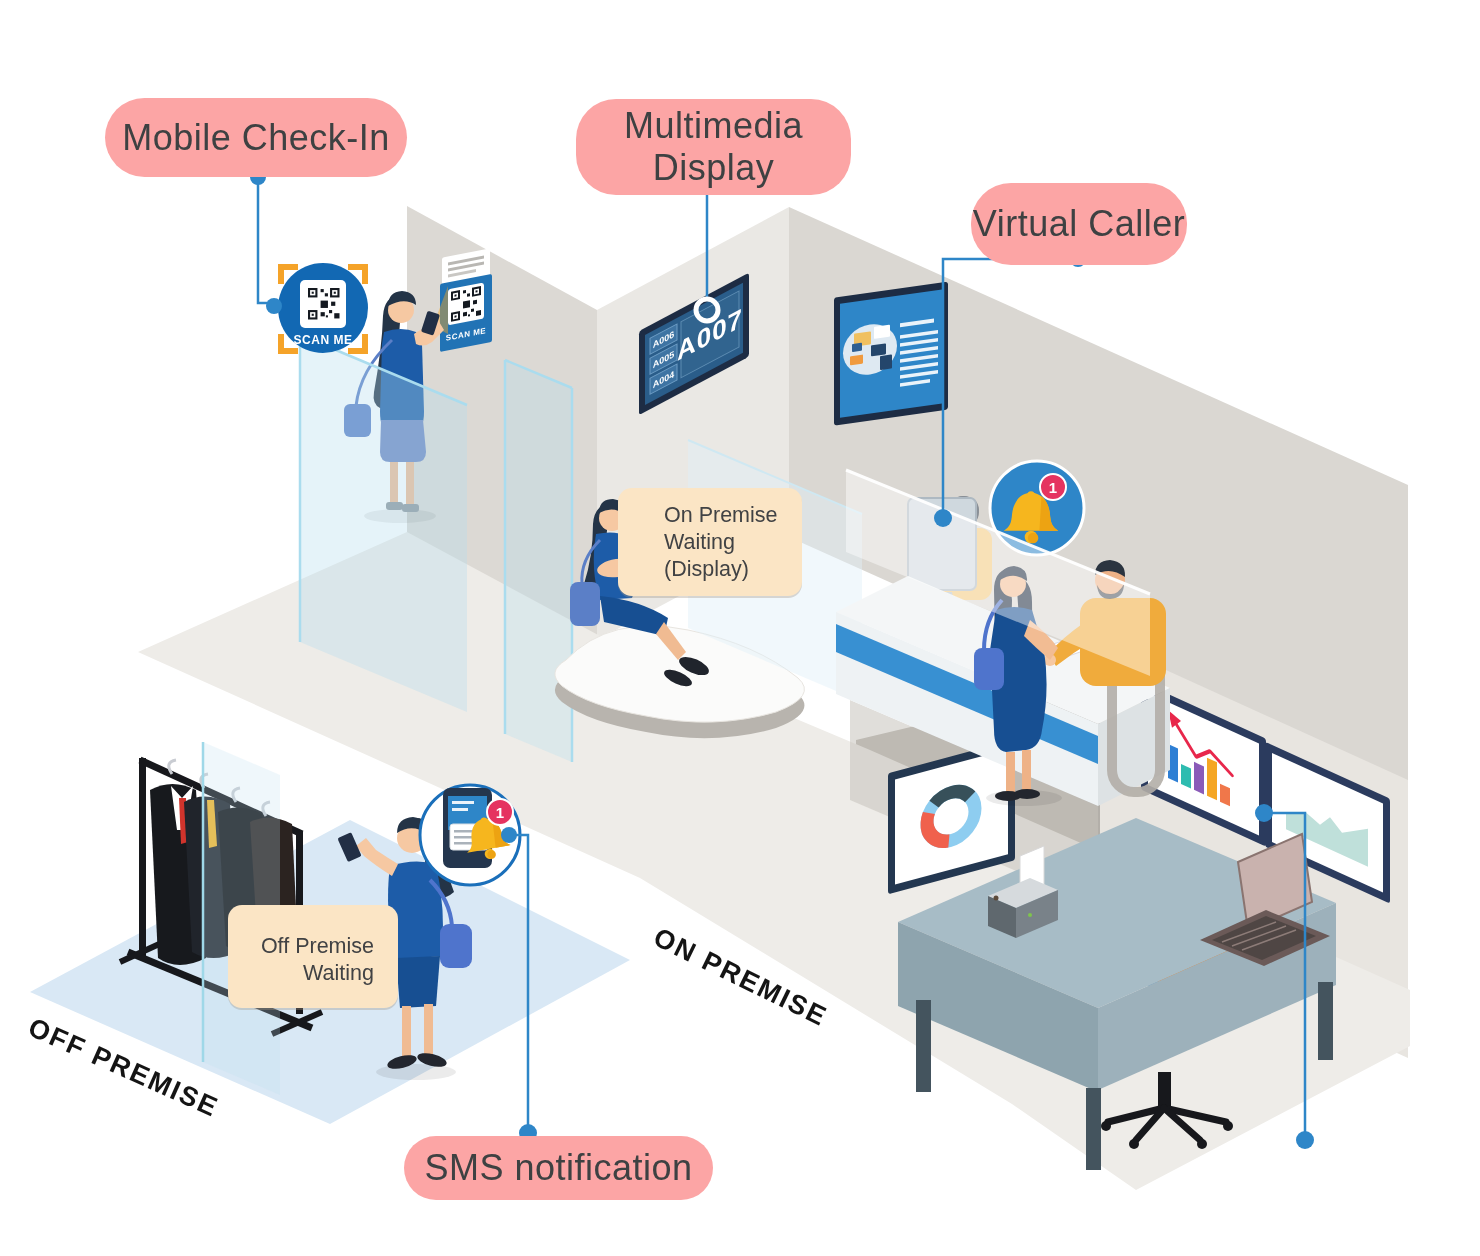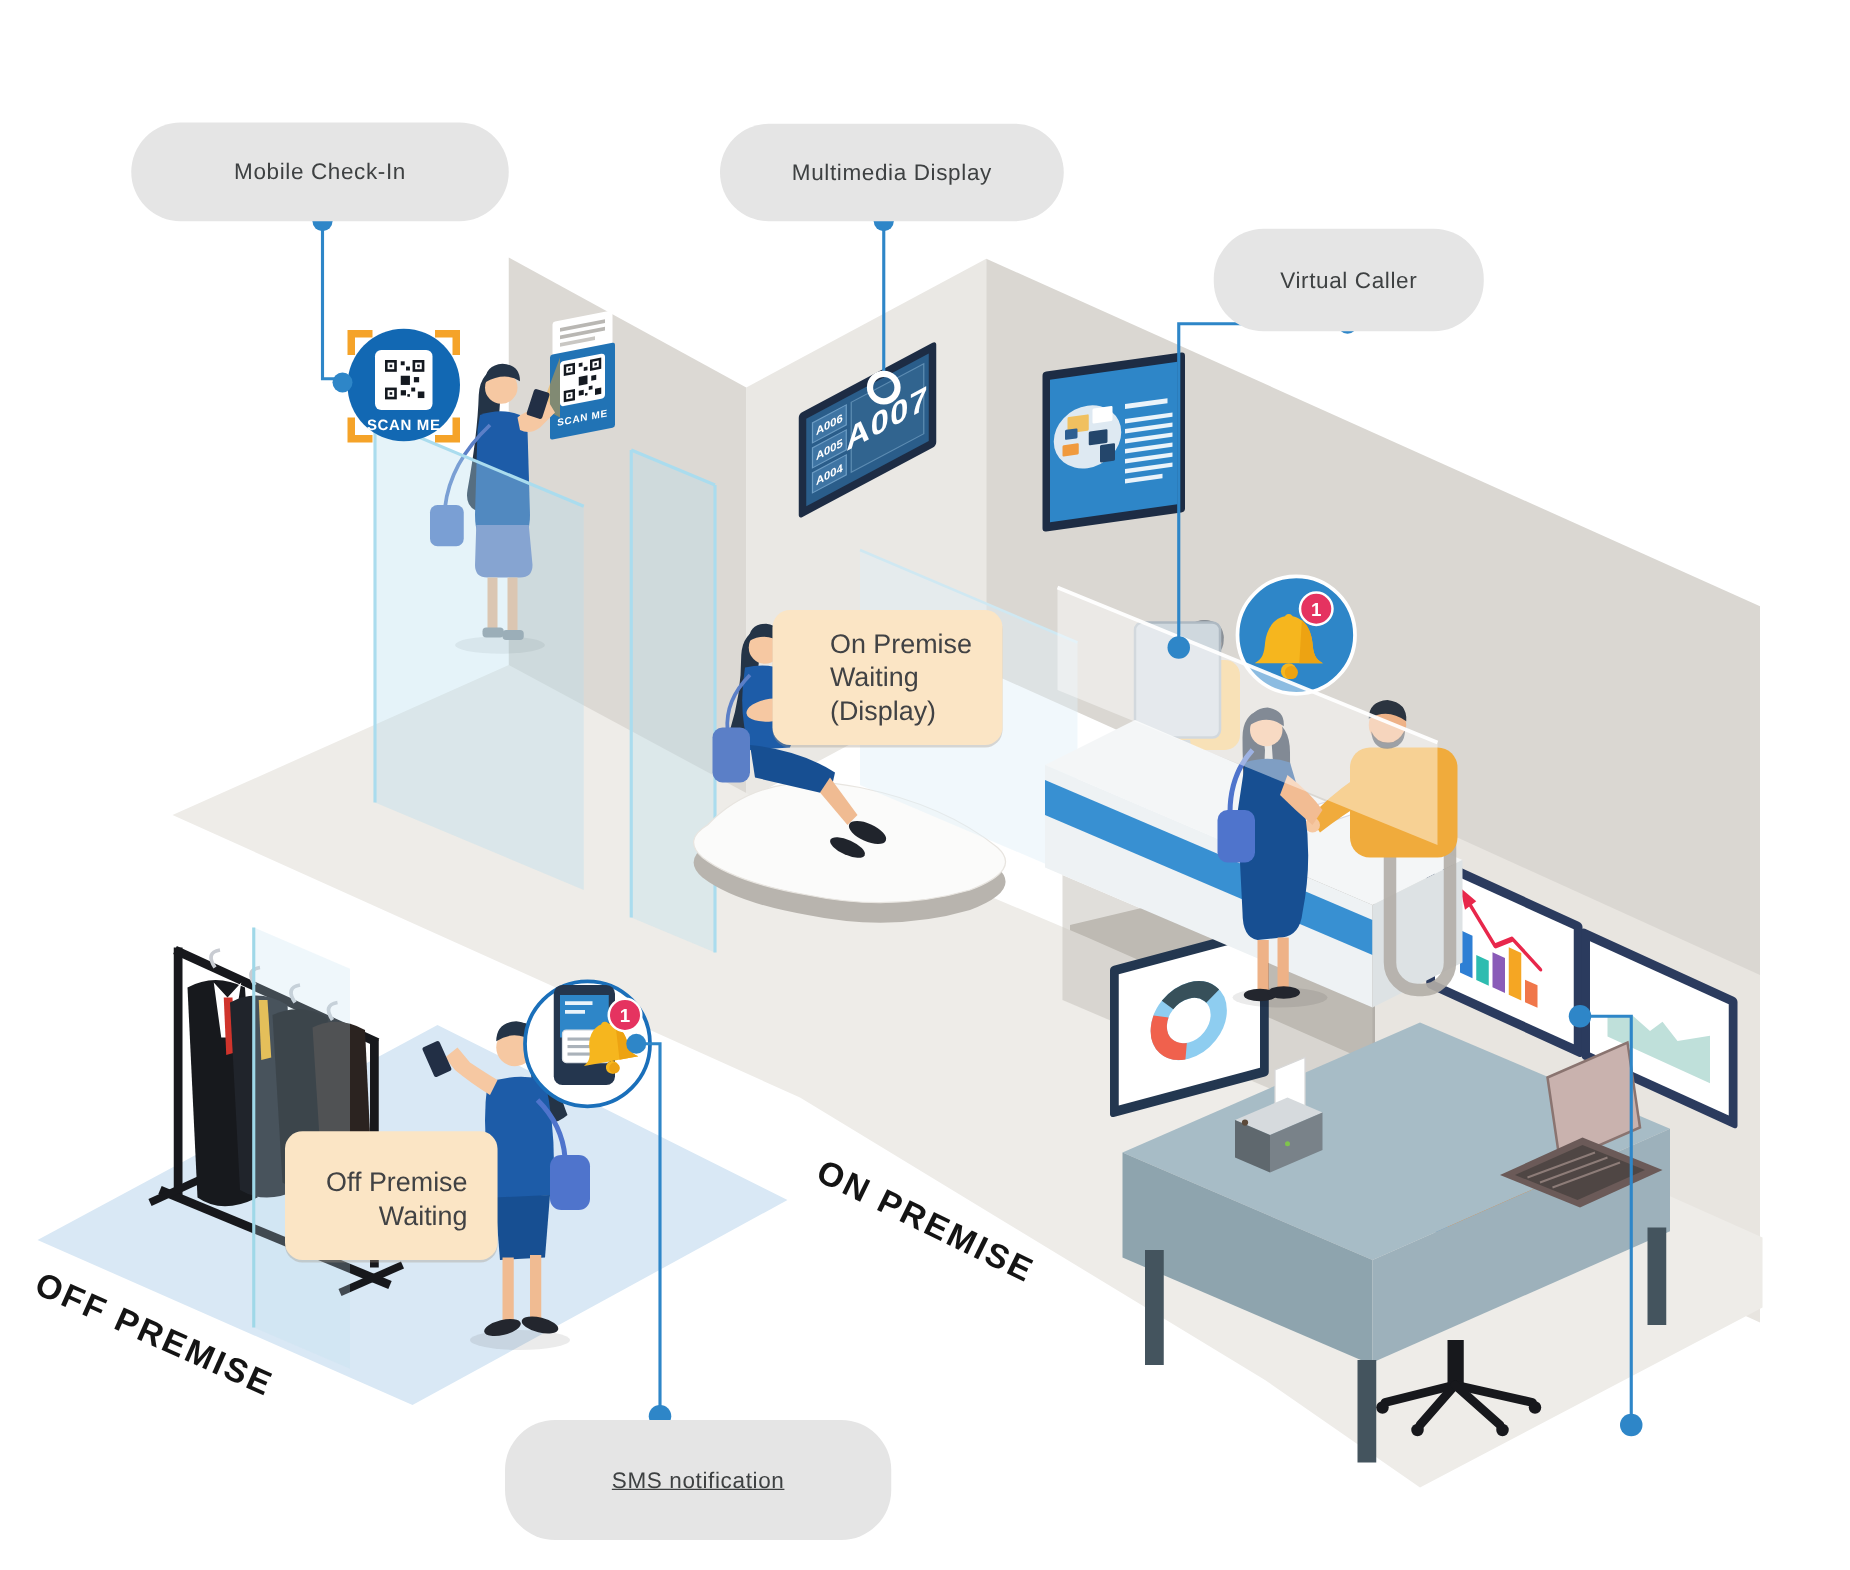--- a/index.html
+++ b/index.html
@@ -1,21 +1,21 @@
 <!DOCTYPE html>
 <html><head>
 <meta charset="utf-8">
 <style>
   html,body{margin:0;padding:0;background:#ffffff;}
   body{font-family:"Liberation Sans", sans-serif;}
   #stage{position:relative;width:1480px;height:1256px;overflow:hidden;background:#ffffff;}
   #scene{position:absolute;left:0;top:0;width:1480px;height:1256px;}
   .pill{
-    position:absolute;background:#e5e5e5;border-radius:40px;
-    color:#3e4142;font-size:18px;font-weight:400;letter-spacing:.5px;
+    position:absolute;background:#fca5a5;border-radius:40px;
+    color:#3e4142;font-size:36px;font-weight:400;letter-spacing:.5px;
     display:flex;align-items:center;justify-content:center;text-align:center;
     z-index:5;
   }
   .beige{
     position:absolute;background:#fbe5c5;border-radius:14px;
     color:#414244;font-size:21.5px;line-height:27px;z-index:4;
     box-shadow:0 2px 0 rgba(160,150,135,.35);
   }
   .beige span{display:block;}
   .zone{
@@ -401,23 +401,23 @@
         <circle cx="943" cy="518" r="9"></circle>
     <circle cx="509" cy="835" r="8"></circle>
         <circle cx="528" cy="1133" r="9"></circle>
     <circle cx="1264" cy="813" r="9"></circle>
         <circle cx="1305" cy="1140" r="9"></circle>
     <circle cx="707" cy="310" r="11" fill="none" stroke="#ffffff" stroke-width="5"></circle>
   </g>
 </svg>
 
 <div class="pill" style="left:105px;top:98px;width:302px;height:79px;">Mobile Check-In</div>
-<div class="pill" style="left:576px;top:99px;width:275px;height:78px;">Multimedia Display</div>
+<div class="pill" style="left:576px;top:99px;width:275px;height:96px;">Multimedia Display</div>
 <div class="pill" style="left:971px;top:183px;width:216px;height:82px;">Virtual Caller</div>
-<div class="pill" style="left:404px;top:1136px;width:309px;height:96px;text-decoration:underline;">SMS notification</div>
+<div class="pill" style="left:404px;top:1136px;width:309px;height:64px;">SMS notification</div>
 
 <div class="beige" style="left:618px;top:488px;width:184px;height:108px;padding:14px 10px 0 46px;box-sizing:border-box;">
   <span>On Premise</span>
   <span>Waiting</span>
   <span>(Display)</span>
 </div>
 <div class="beige" style="left:228px;top:905px;width:170px;height:103px;padding:28px 24px 0 10px;box-sizing:border-box;text-align:right;">
   <span>Off Premise</span>
   <span>Waiting</span>
 </div>

